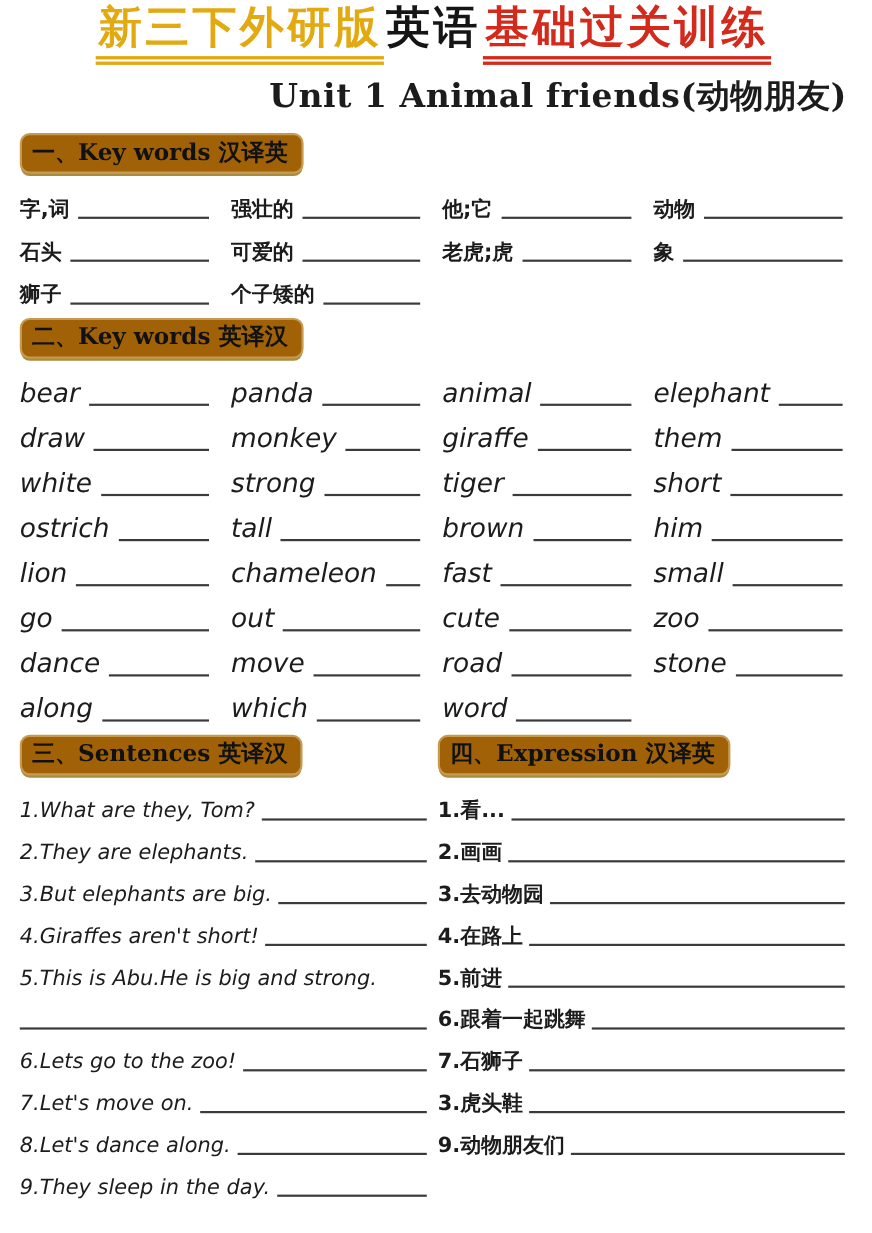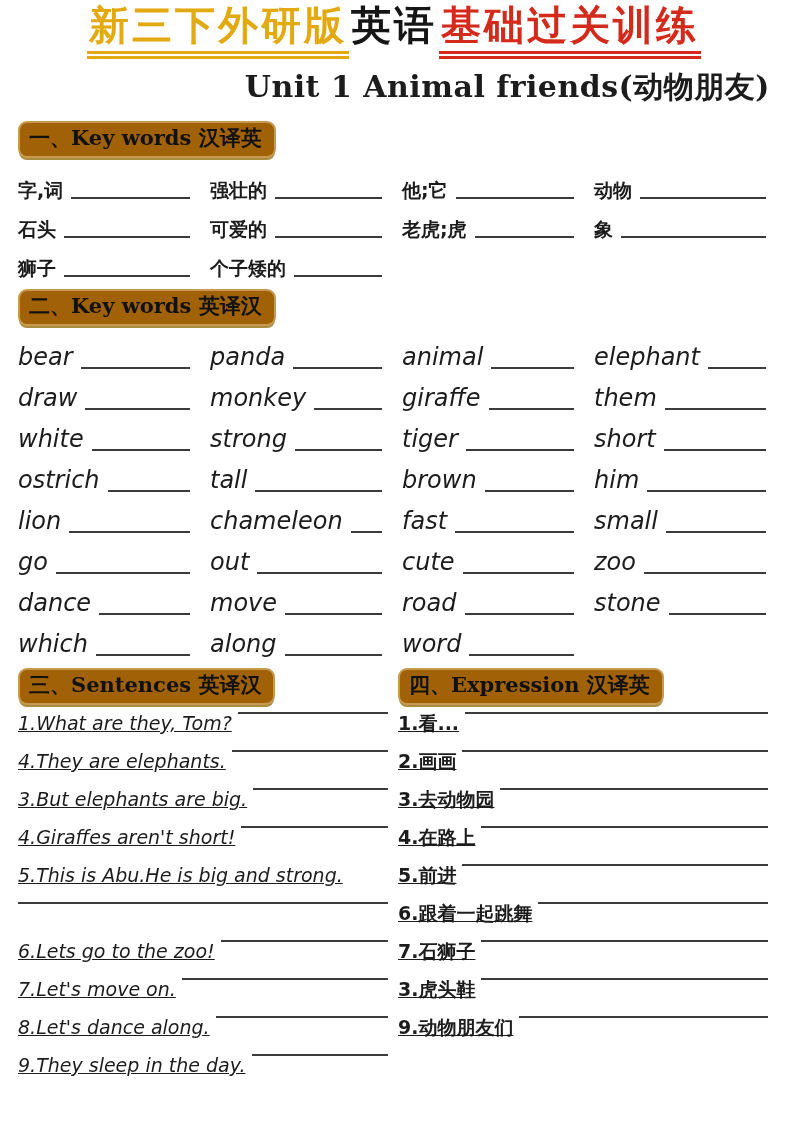--- a/index.html
+++ b/index.html
@@ -74,21 +74,21 @@
     margin: 0 4px 3px 8px;
     height: 1px;
   }
   .grid-en .cell { height: 41px; }
   .grid-en .label { font-style: italic; font-weight: 500; font-size: 24px; }
 
   
   .two-col { display: flex; gap: 8px; margin-top: 9px; }
   .col { flex: 1 1 0; min-width: 0; }
   .list { margin-top: 7px; }
-  .line { display: flex; align-items: flex-start; height: 38px; text-decoration: underline; }
+  .line { display: flex; align-items: flex-end; height: 38px; }
   .line .text { white-space: nowrap; font-size: 19px; line-height: 1.25; }
   .col-sentences .text { font-style: italic; font-weight: 500; }
   .col-expression .text { font-weight: 600; }
   .line .blank {
     flex: 1 1 auto;
     min-width: 20px;
     border-bottom: 2px solid #3b3b3b;
     margin: 0 2px 4px 6px;
     height: 1px;
   }
@@ -257,43 +257,43 @@
       </div>
       <div class="cell">
         <span class="label">road</span>
         <span class="blank"></span>
       </div>
       <div class="cell">
         <span class="label">stone</span>
         <span class="blank"></span>
       </div>
       <div class="cell">
+        <span class="label">along</span>
+        <span class="blank"></span>
+      </div>
+      <div class="cell">
         <span class="label">which</span>
-        <span class="blank"></span>
-      </div>
-      <div class="cell">
-        <span class="label">along</span>
         <span class="blank"></span>
       </div>
       <div class="cell">
         <span class="label">word</span>
         <span class="blank"></span>
       </div>
     </div>
 
   <div class="two-col">
     <div class="col col-sentences">
       <div class="sec-header">三、Sentences 英译汉</div>
       <div class="list">
           <div class="line">
             <span class="text">1.What are they, Tom?</span>
             <span class="blank"></span>
           </div>
           <div class="line">
-            <span class="text">4.They are elephants.</span>
+            <span class="text">2.They are elephants.</span>
             <span class="blank"></span>
           </div>
           <div class="line">
             <span class="text">3.But elephants are big.</span>
             <span class="blank"></span>
           </div>
           <div class="line">
             <span class="text">4.Giraffes aren't short!</span>
             <span class="blank"></span>
           </div>

